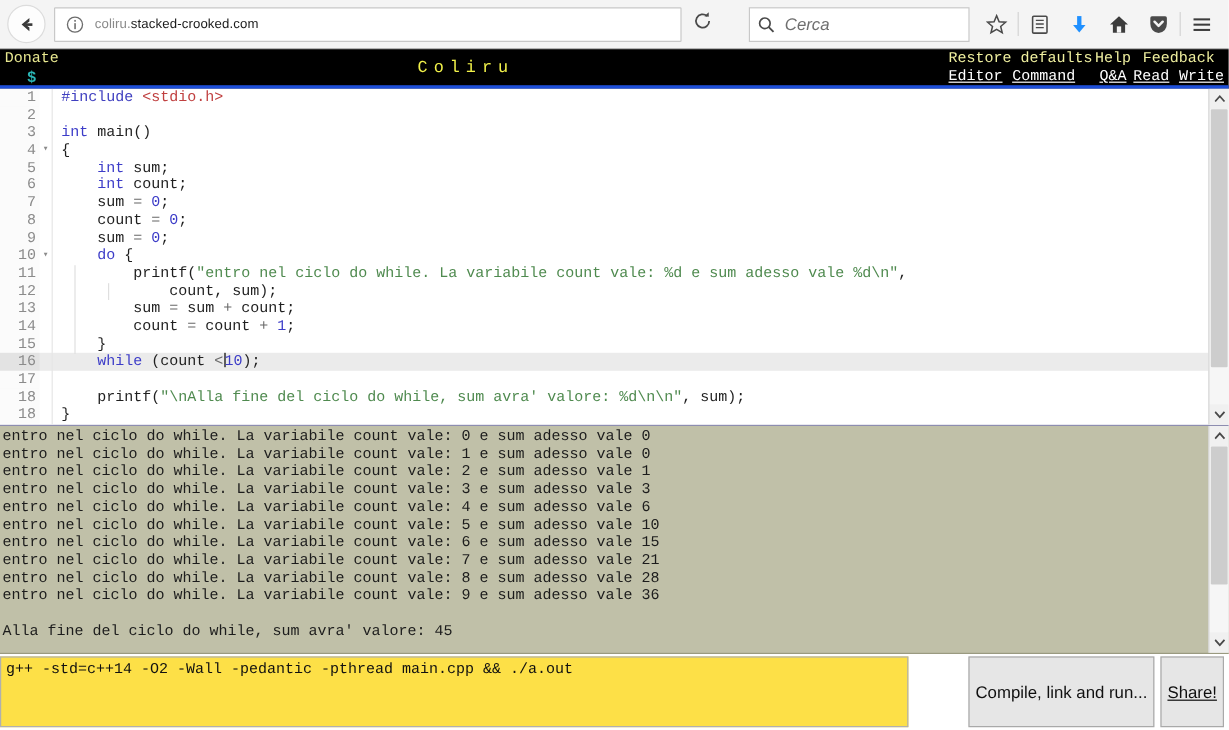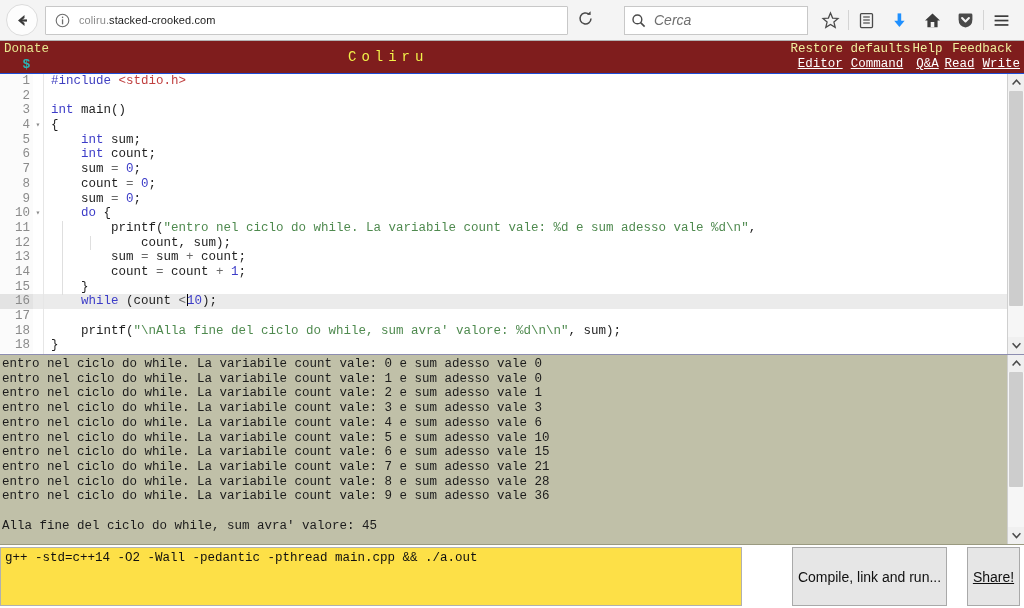--- a/index.html
+++ b/index.html
@@ -90,22 +90,22 @@
     width: 33px; height: 32px;
     display: flex; align-items: center; justify-content: center;
   }
   .tool-sep {
     width: 1px; height: 20px; background: #d4d4d4; margin: 0 1px;
   }
 
   
   .coliru-header {
     height: 33px;
-    background: #7f1d1d;
-    border-bottom: 1px solid #1d4ed8;
+    background: #000000;
+    border-bottom: 3px solid #1d4ed8;
     position: relative;
     font-family: "Liberation Mono", monospace;
     font-size: 12.5px;
   }
   .donate {
     position: absolute;
     left: 4px; top: 1px;
     text-align: center;
     line-height: 15px;
   }
@@ -128,21 +128,21 @@
     gap: 2px;
     align-items: flex-start;
   }
   .hdr-col { text-align: center; line-height: 15px; }
   .hdr-top { color: #efef9f; display: block; white-space: nowrap; }
   .hdr-sub { display: block; white-space: nowrap; }
   .hdr-sub a, .hdr-link {
     color: #ffffff;
     text-decoration: underline;
   }
-  .hdr-pair { display: flex; gap: 8px; justify-content: center; }
+  .hdr-pair { display: flex; gap: 8px; }
 
   
   .editor-wrap {
     position: relative;
     height: 281px;
     background: #ffffff;
     border-bottom: 1px solid #8d8db0;
     display: flex;
     overflow: hidden;
   }
@@ -266,21 +266,21 @@
     background: #fde047;
     font-family: "Liberation Mono", monospace;
     font-size: 12.5px;
     color: #101010;
     padding: 3px 4px;
     line-height: 14.5px;
     margin-left: 0px;
     white-space: pre-wrap;
     overflow: hidden;
   }
-  .btn-group { display: flex; align-items: stretch; gap: 20px; margin-left: 5px; padding-right:2px;padding-left:45px;}
+  .btn-group { display: flex; align-items: stretch; gap: 5px; margin-left: 5px; padding-right:2px;padding-left:45px;}
   .btn {
     background: #e6e6e6;
     border: 1px solid #a9a9a9;
     font-family: "Liberation Sans", sans-serif;
     font-size: 14px;
     color: #101010;
     display: flex;
     align-items: center;
     justify-content: center;
   }

